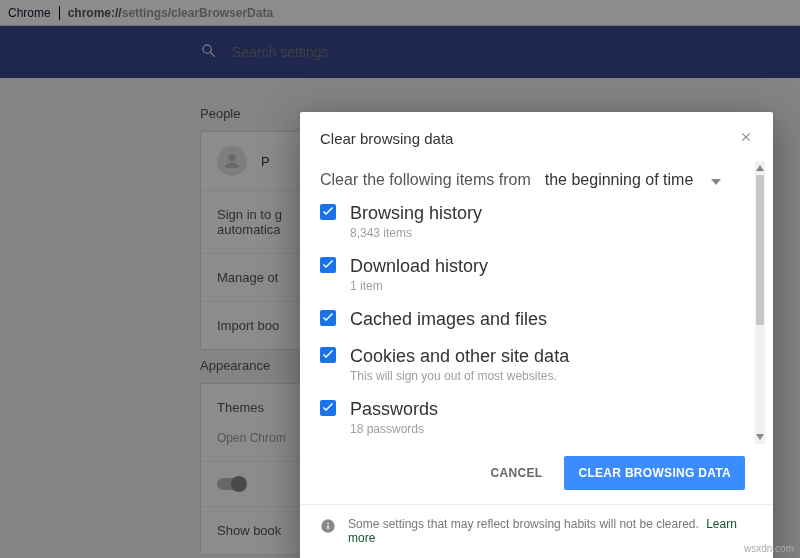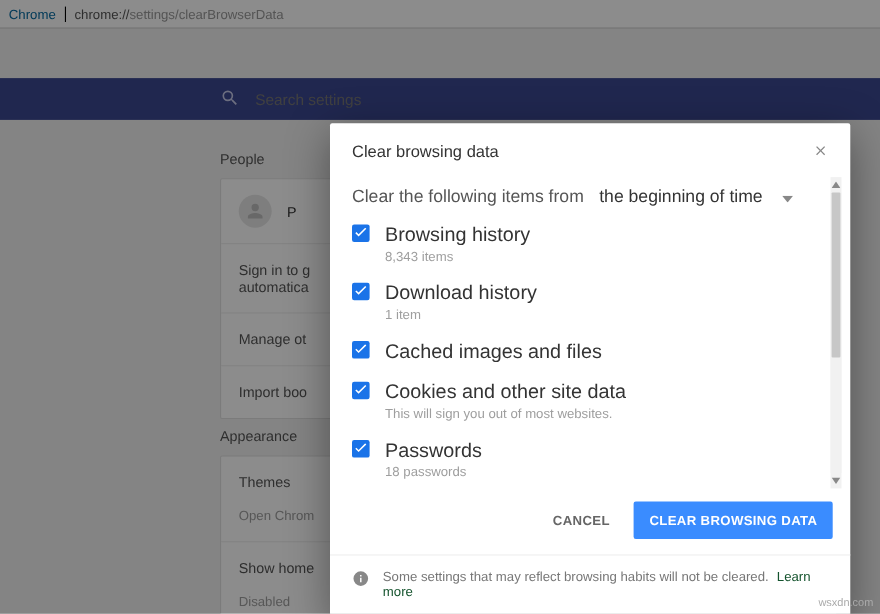--- a/index.html
+++ b/index.html
@@ -1,23 +1,23 @@
 <!DOCTYPE html>
 <html><head>
 <meta charset="utf-8">
 <style>
   * { box-sizing: border-box; margin: 0; padding: 0; font-family: Arial, sans-serif; }
   body { width: 800px; height: 558px; overflow: hidden; background: #f1f1f1; position: relative; font-size: 13px; color: #333; }
 
   .urlbar { height: 26px; background: #fff; border-bottom: 1px solid #ccc; display: flex; align-items: center; padding: 0 8px; font-size: 12px; }
-  .urlbar .brand { color: #0369a1; padding-right: 8px; border-right: 1px solid #000000; }
-  .urlbar .addr { color: #999; padding-left: 8px; }
+  .urlbar .brand { color: #0f172a; padding-right: 8px; border-right: 1px solid #000000; }
+  .urlbar .addr { color: #999; padding-left: 8px; font-weight: bold; }
   .urlbar .addr .scheme { color: #555; }
 
-  .toolbar { height: 38px; background: #3b4791; display: flex; align-items: center; padding-left: 200px; margin-top: 45px; }
+  .toolbar { height: 52px; background: #3b4791; display: flex; align-items: center; padding-left: 200px; }
   .search { display: flex; align-items: center; color: #c5c9e8; font-size: 14px; width: 560px; }
   .search svg { margin-right: 14px; }
   .search input { background: transparent; border: none; outline: none; color: #c5c9e8; font-size: 14px; width: 400px; }
 
   .content { padding: 20px 0 0 200px; }
   .section-label { font-size: 13px; color: #555; margin: 8px 0 10px 0; }
   .card { background: #fff; border: 1px solid #e0e0e0; border-radius: 2px; width: 561px; }
   .pplrow { display: flex; align-items: center; padding: 14px 16px; border-bottom: 1px solid #eee; }
   .avatar { width: 30px; height: 30px; border-radius: 50%; background: #e6e6e6; display: flex; align-items: center; justify-content: center; margin-right: 14px; }
   .avatar svg { fill: #bdbdbd; }
@@ -46,21 +46,21 @@
   .range { display: flex; align-items: center; padding: 10px 0 6px 0; font-size: 16px; color: #555; }
   .range-select { margin-left: 10px; display: flex; align-items: flex-start; color: #333; width: 180px; justify-content: space-between; padding-left: 4px; }
   .range-select svg { fill: #888; }
 
   .opt { display: flex; align-items: flex-start; padding: 8px 0; }
   .cb { width: 16px; height: 16px; background: #1a73e8; border-radius: 2px; margin-right: 14px; margin-top: 1px; display: flex; align-items: center; justify-content: center; flex: 0 0 16px; }
   .cb svg { fill: #fff; }
   .opt .txt { color: #333; font-size: 18px; }
   .opt .sub { color: #9e9e9e; font-size: 12px; margin-top: 2px; }
 
-  .dlg-actions { display: flex; justify-content: flex-end; padding: 12px 16px 14px 20px; gap: 8px; }
+  .dlg-actions { display: flex; justify-content: flex-end; padding: 12px 28px 14px 20px; gap: 8px; }
   .btn { font-size: 12px; font-weight: 700; letter-spacing: .3px; padding: 10px 14px; border: none; cursor: pointer; }
   .btn-cancel { background: transparent; color: #666; }
   .btn-primary { background: #3a8cff; color: #fff; border-radius: 2px; }
 
   .dlg-foot { border-top: 1px solid #eee; padding: 12px 20px 16px 20px; display: flex; align-items: flex-start; font-size: 12px; color: #777; }
   .dlg-foot svg { fill: #888; margin-right: 12px; flex: 0 0 16px; margin-top: 1px; }
   .dlg-foot a { color: #14532d; text-decoration: none; margin-left: 4px; }
 
   .watermark { position: absolute; right: 6px; bottom: 4px; font-size: 10px; color: #aaa; }
 </style>
@@ -122,24 +122,20 @@
     <div class="row">
       <div>
         <div>Themes</div>
         <div class="sub">Open Chrom</div>
       </div>
       <span class="launch"><svg width="16" height="16" viewBox="0 0 24 24">
             <path d="M14 3v2h3.59L7 15.59 8.41 17 19 6.41V10h2V3h-7zM5 5h6V3H3v18h18v-8h-2v6H5V5z"></path>
           </svg></span>
     </div>
     <div class="row">
-      <div>
-        <div>Show home</div>
-        <div class="sub">Disabled</div>
-      </div>
       <span class="toggle"></span>
     </div>
     <div class="row">
       <span>Show book</span>
       <span class="toggle"></span>
     </div>
 
   </div>
 </div>
 

